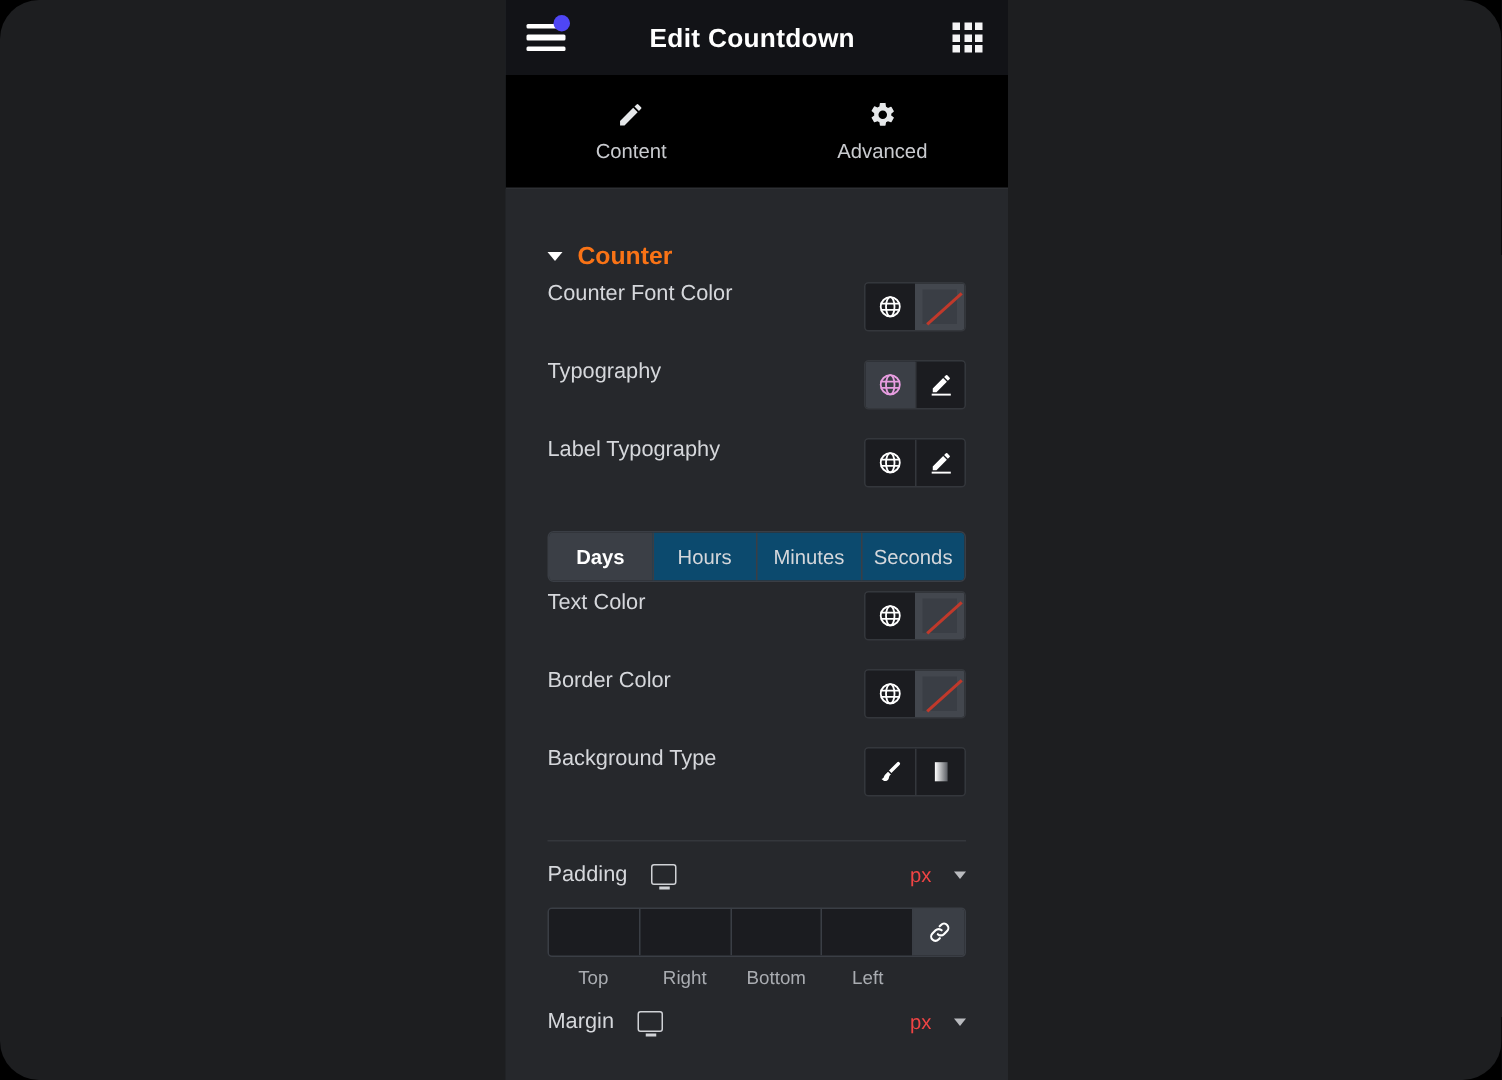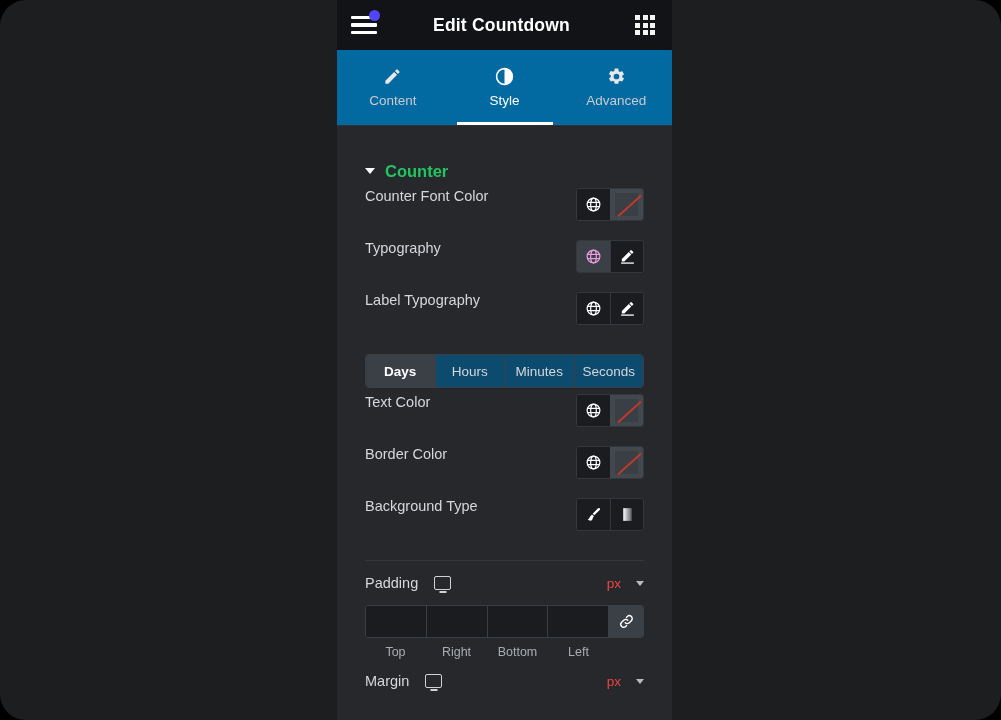--- a/index.html
+++ b/index.html
@@ -78,21 +78,21 @@
     display: grid;
     grid-template-columns: repeat(3, 5px);
     grid-template-rows: repeat(3, 5px);
     gap: 2.5px;
   }
   .grid-icon i { display:block; width:5px; height:5px; background:#f4f4f5; }
 
   
   .tabs {
     height: 76px;
-    background: #0369a1;
+    background: #000000;
     display: flex;
     flex: 0 0 auto;
     border-bottom: 1px solid #2e3034;
   }
   .tab {
     flex: 1;
     display: flex;
     flex-direction: column;
     align-items: center;
     justify-content: center;
@@ -128,21 +128,21 @@
     padding: 28px 28px 0 28px;
     height: 62px;
   }
   .caret {
     width: 0; height: 0;
     border-left: 5.5px solid transparent;
     border-right: 5.5px solid transparent;
     border-top: 6.5px solid #ffffff;
   }
   .section-title {
-    color: #22c55e;
+    color: #f97316;
     font-size: 16.5px;
     font-weight: bold;
   }
 
   .row {
     display: flex;
     align-items: flex-start;
     justify-content: space-between;
     height: 52px;
     margin: 0 28px;
@@ -336,29 +336,20 @@
 
       <div class="tab">
         <span class="ticon">
           <svg width="19" height="19" viewBox="0 0 24 24" fill="#e6e8ea">
             <path d="M3 17.25V21h3.75L17.81 9.94l-3.75-3.75L3 17.25zM20.71 7.04a1 1 0 000-1.41l-2.34-2.34a1 1 0 00-1.41 0l-1.83 1.83 3.75 3.75 1.83-1.83z"></path>
           </svg>
         </span>
         <span>Content</span>
       </div>
 
-      <div class="tab active">
-        <span class="ticon">
-          <svg width="19" height="19" viewBox="0 0 24 24">
-            <circle cx="12" cy="12" r="10" fill="none" stroke="#ffffff" stroke-width="2"></circle>
-            <path d="M12 2a10 10 0 010 20z" fill="#ffffff"></path>
-          </svg>
-        </span>
-        <span>Style</span>
-      </div>
 
       <div class="tab">
         <span class="ticon">
           <svg width="19" height="19" viewBox="0 0 24 24" fill="#e6e8ea">
             <path d="M19.14 12.94a7.07 7.07 0 000-1.88l2.03-1.58a.5.5 0 00.12-.64l-1.92-3.32a.5.5 0 00-.6-.22l-2.39.96a7.3 7.3 0 00-1.63-.94l-.36-2.54A.5.5 0 0013.9 2h-3.84a.5.5 0 00-.49.42l-.36 2.54c-.59.24-1.13.56-1.63.94l-2.39-.96a.5.5 0 00-.6.22L2.67 8.48a.5.5 0 00.12.64l2.03 1.58a7.07 7.07 0 000 1.88l-2.03 1.58a.5.5 0 00-.12.64l1.92 3.32c.13.22.38.3.6.22l2.39-.96c.5.38 1.04.7 1.63.94l.36 2.54c.04.24.25.42.49.42h3.84c.24 0 .45-.18.49-.42l.36-2.54c.59-.24 1.13-.56 1.63-.94l2.39.96c.22.08.47 0 .6-.22l1.92-3.32a.5.5 0 00-.12-.64l-2.03-1.58zM12 15.6A3.6 3.6 0 1112 8.4a3.6 3.6 0 010 7.2z"></path>
           </svg>
         </span>
         <span>Advanced</span>
       </div>
     </div>

